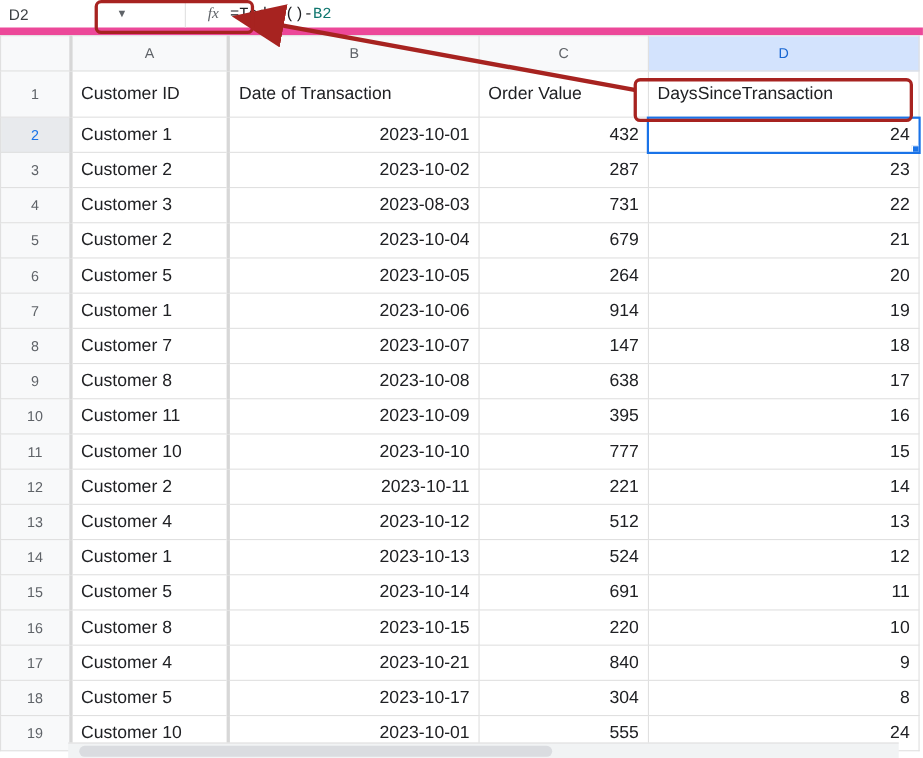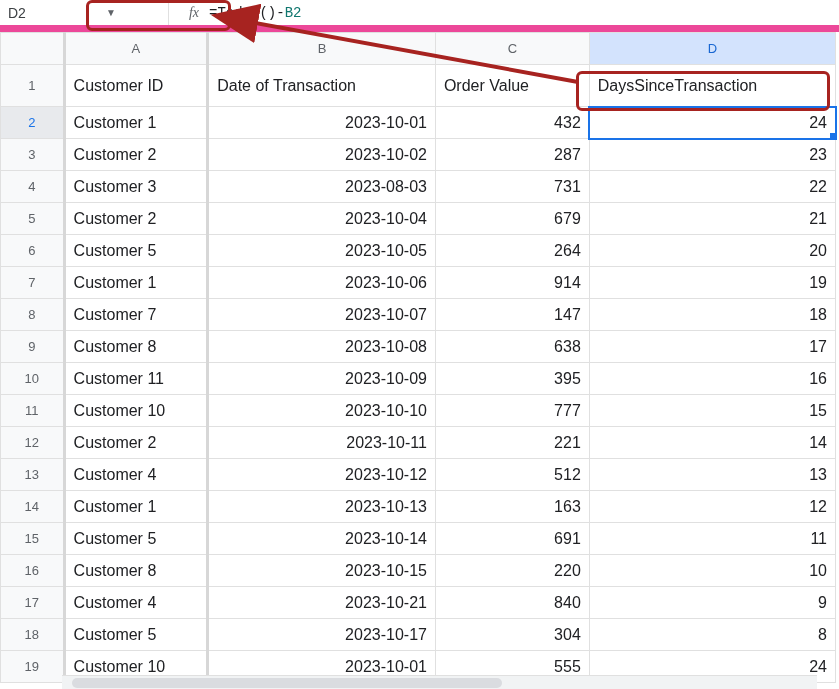--- a/index.html
+++ b/index.html
@@ -291,21 +291,21 @@
           <th class="row-header">13</th>
           <td class="cell left colA-cell">Customer 4</td>
           <td class="cell right">2023-10-12</td>
           <td class="cell right">512</td>
           <td class="cell right">13</td>
         </tr>
         <tr>
           <th class="row-header">14</th>
           <td class="cell left colA-cell">Customer 1</td>
           <td class="cell right">2023-10-13</td>
-          <td class="cell right">163</td>
+          <td class="cell right">524</td>
           <td class="cell right">12</td>
         </tr>
         <tr>
           <th class="row-header">15</th>
           <td class="cell left colA-cell">Customer 5</td>
           <td class="cell right">2023-10-14</td>
           <td class="cell right">691</td>
           <td class="cell right">11</td>
         </tr>
         <tr>

